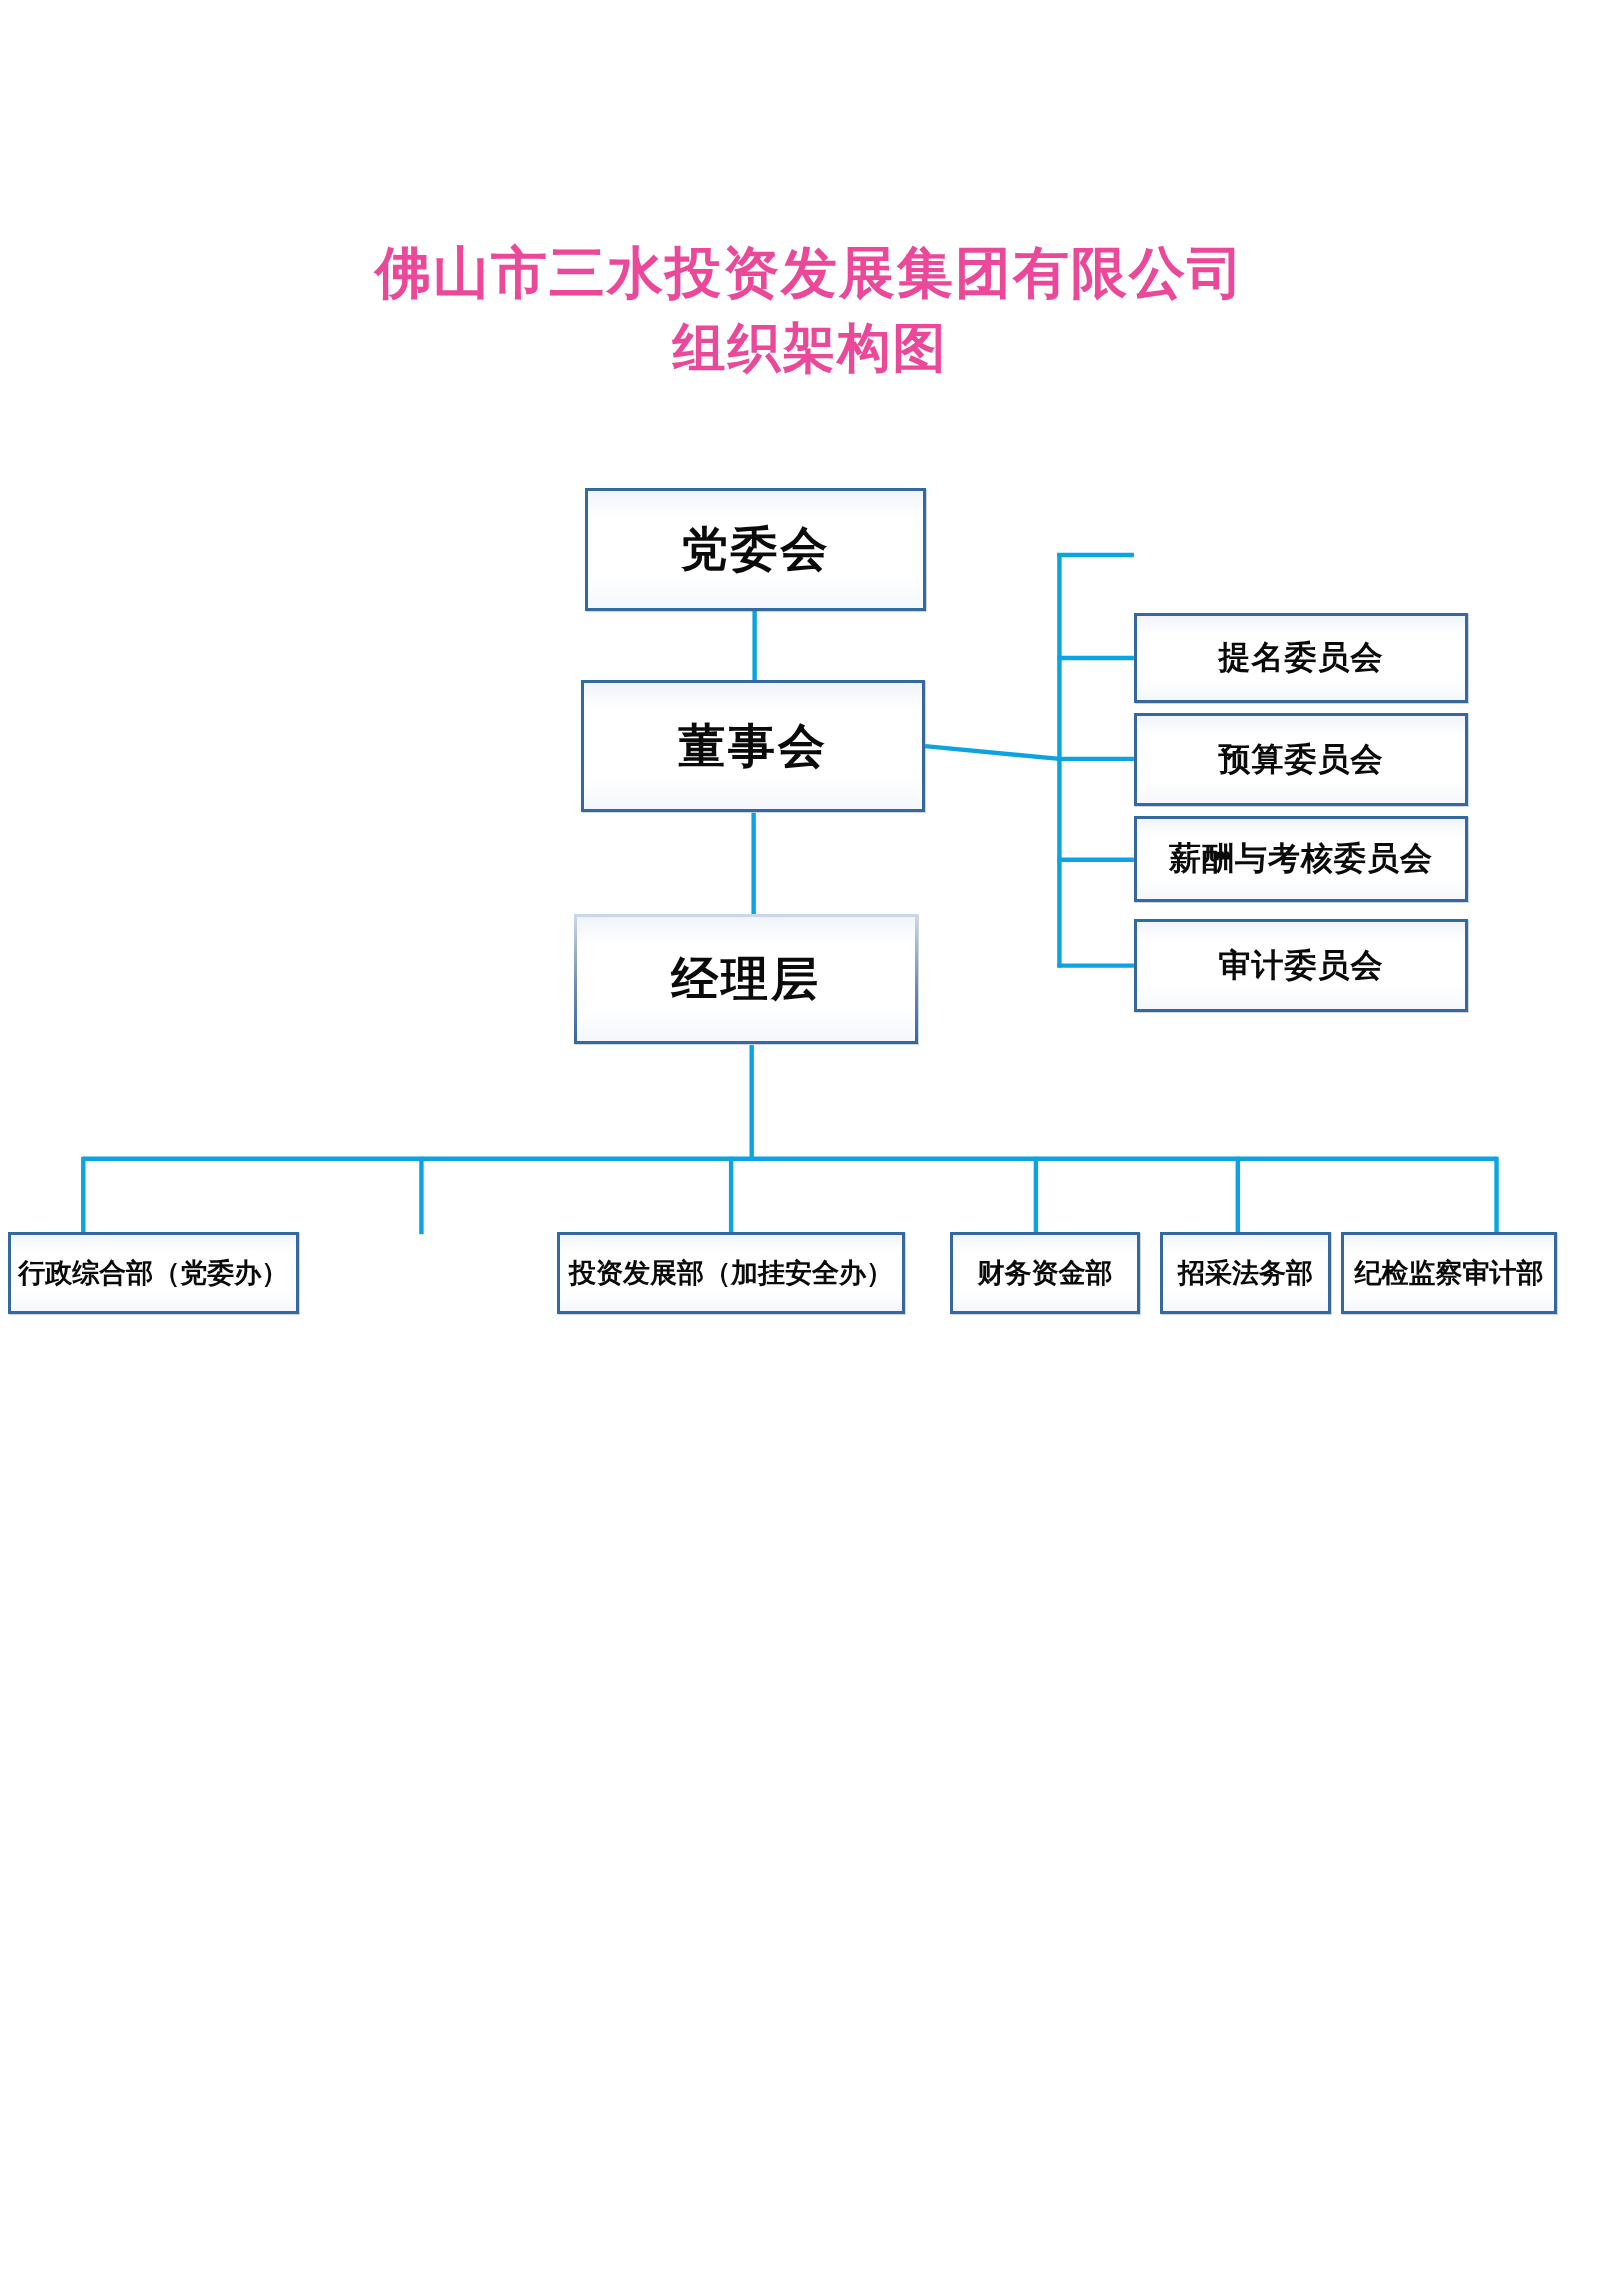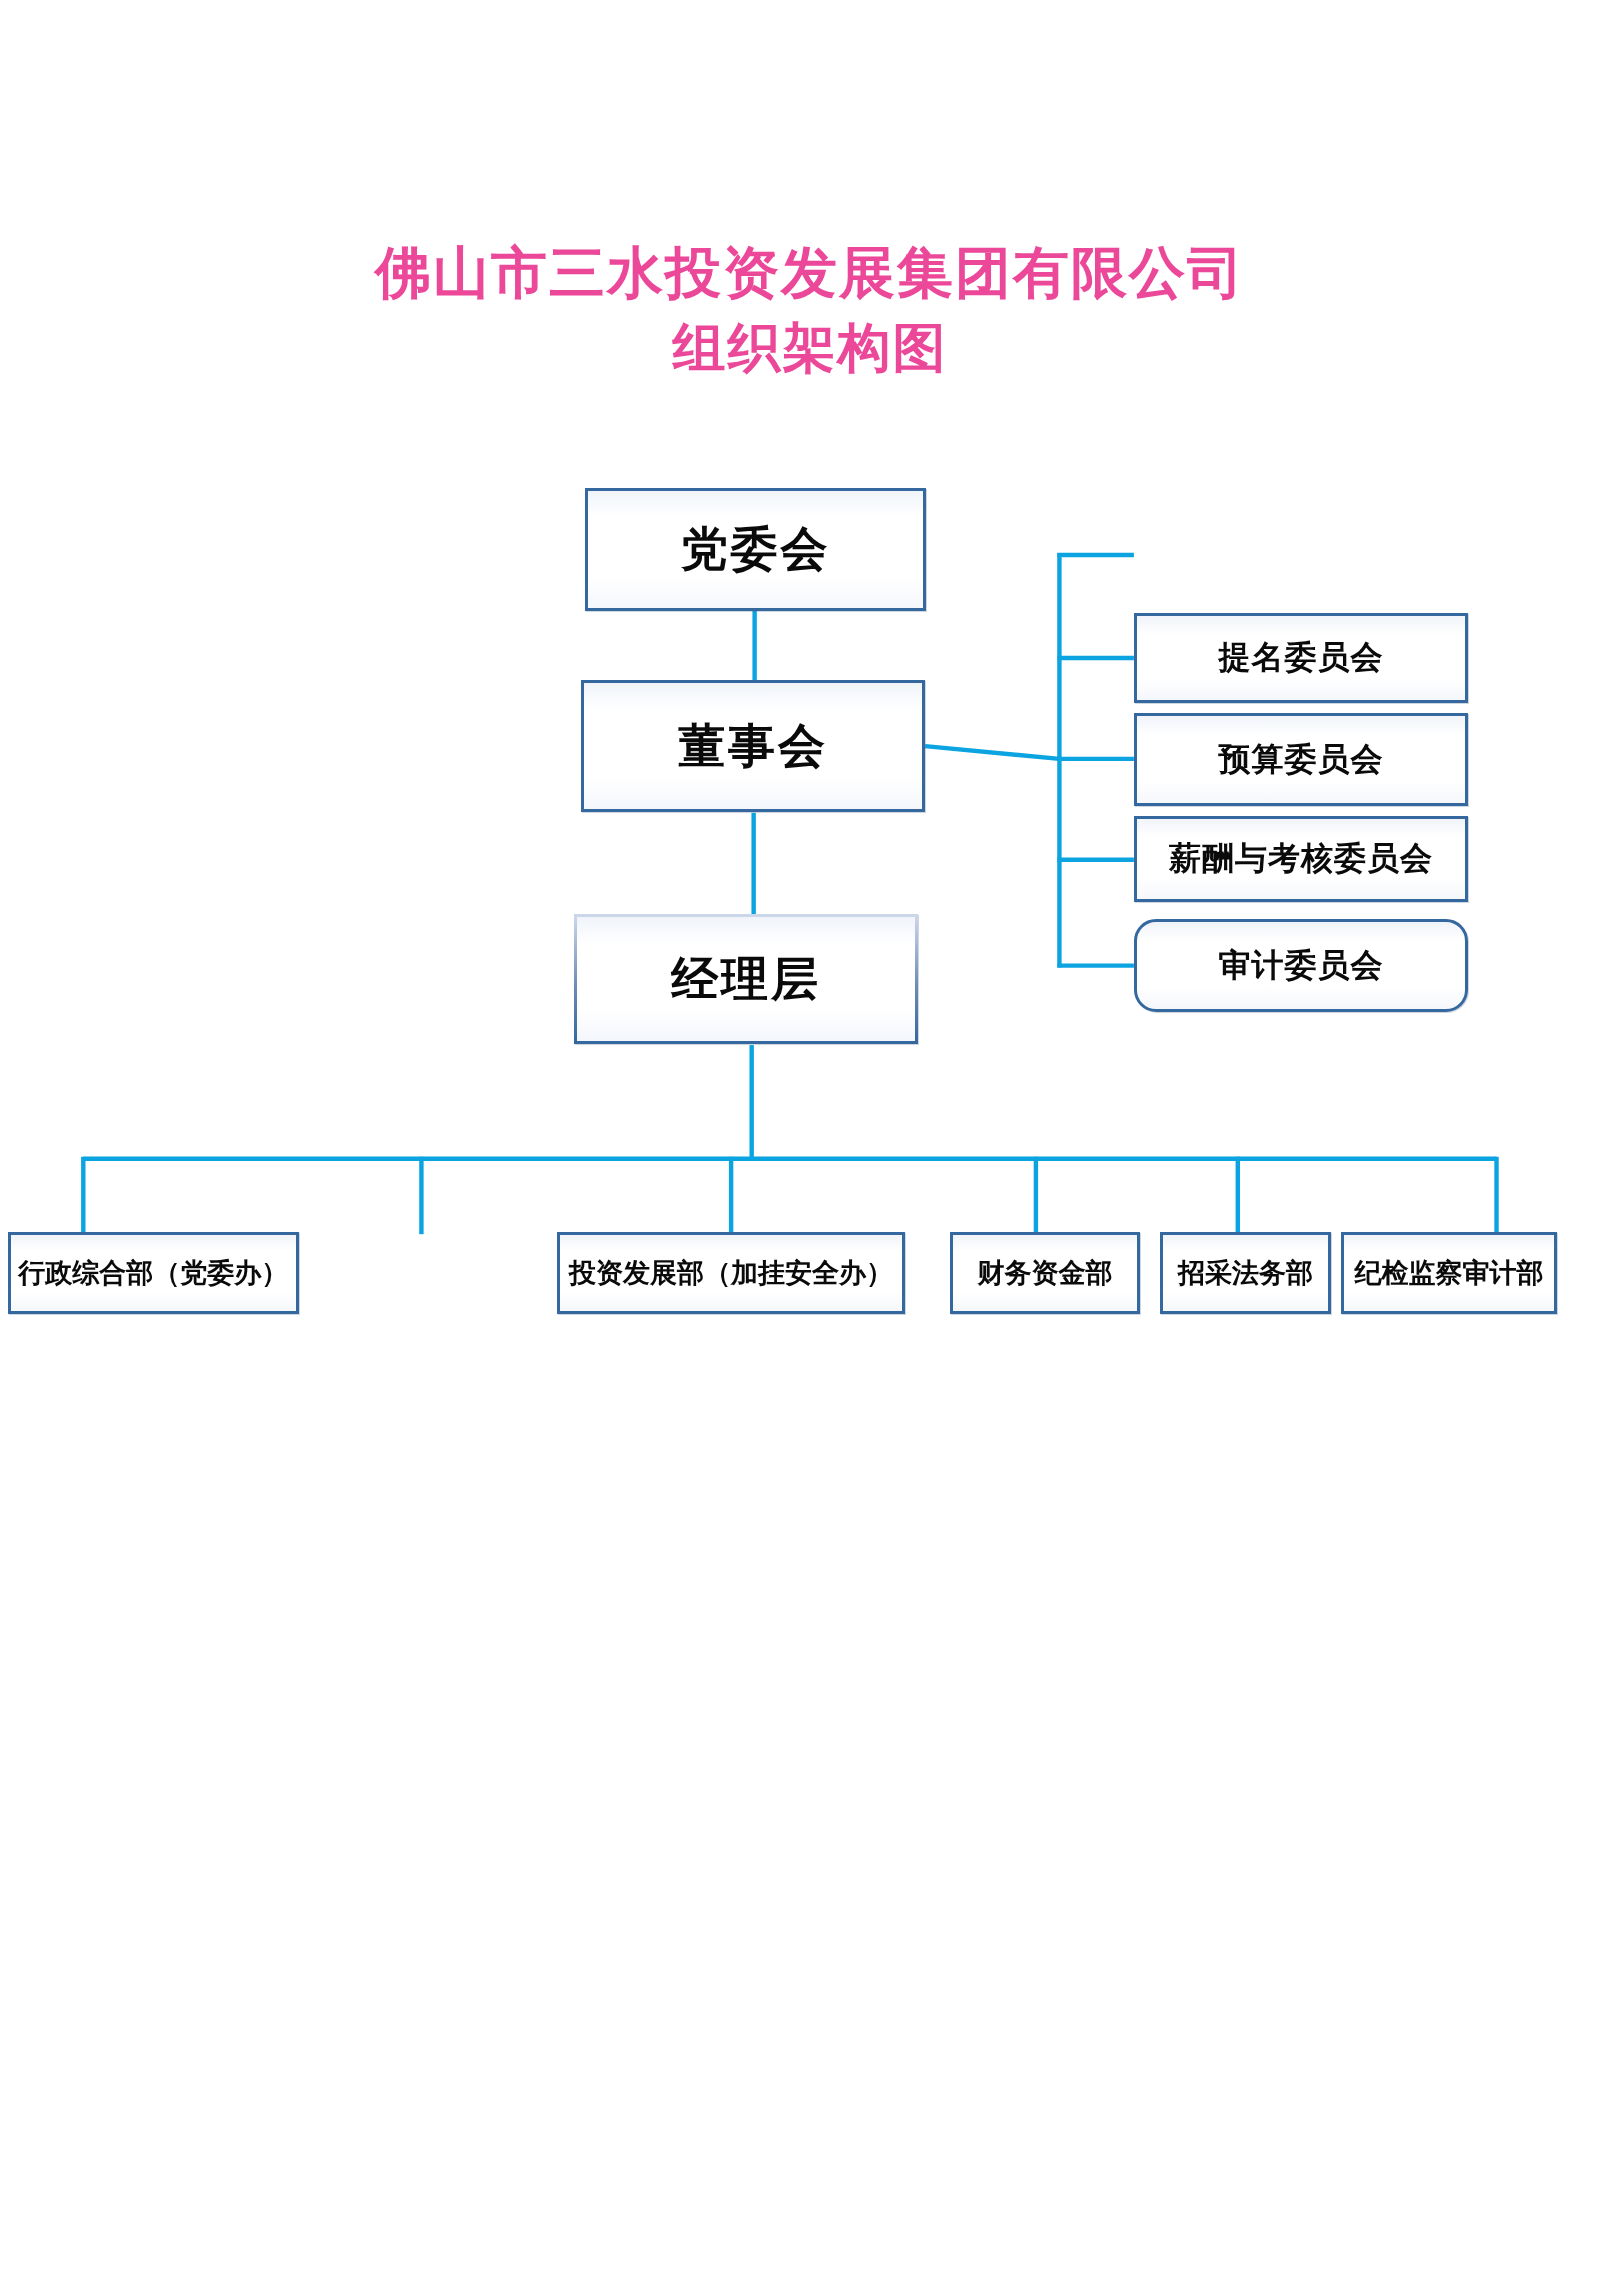--- a/index.html
+++ b/index.html
@@ -59,21 +59,21 @@
     border: 3.9px solid;
     border-image: linear-gradient(180deg, #ccd7ea 0%, #6d8cb6 55%, #35689f 100%) 1;
   }
 
   
   .committee { left: 1134px; width: 334px; }
   #box-com-0 { top: 510px; height: 91px; }
   #box-com-1 { top: 613px; height: 90px; }
   #box-com-2 { top: 713px; height: 93px; }
   #box-com-3 { top: 816px; height: 86px; }
-  #box-com-4 { top: 919px; height: 93px; border-radius: 22px; }
+  #box-com-4 { top: 919px; height: 93px; }
 
   
   .dept { top: 1232px; height: 82px; }
   #box-dep-0 { left: 7.8px;    width: 291px; }
   #box-dep-1 { left: 314px;  width: 232px; }
   #box-dep-2 { left: 557px;  width: 348px; }
   #box-dep-3 { left: 950px;  width: 190px; }
   #box-dep-4 { left: 1160px; width: 171px; }
   #box-dep-5 { left: 1341px; width: 216px; }
 </style>

